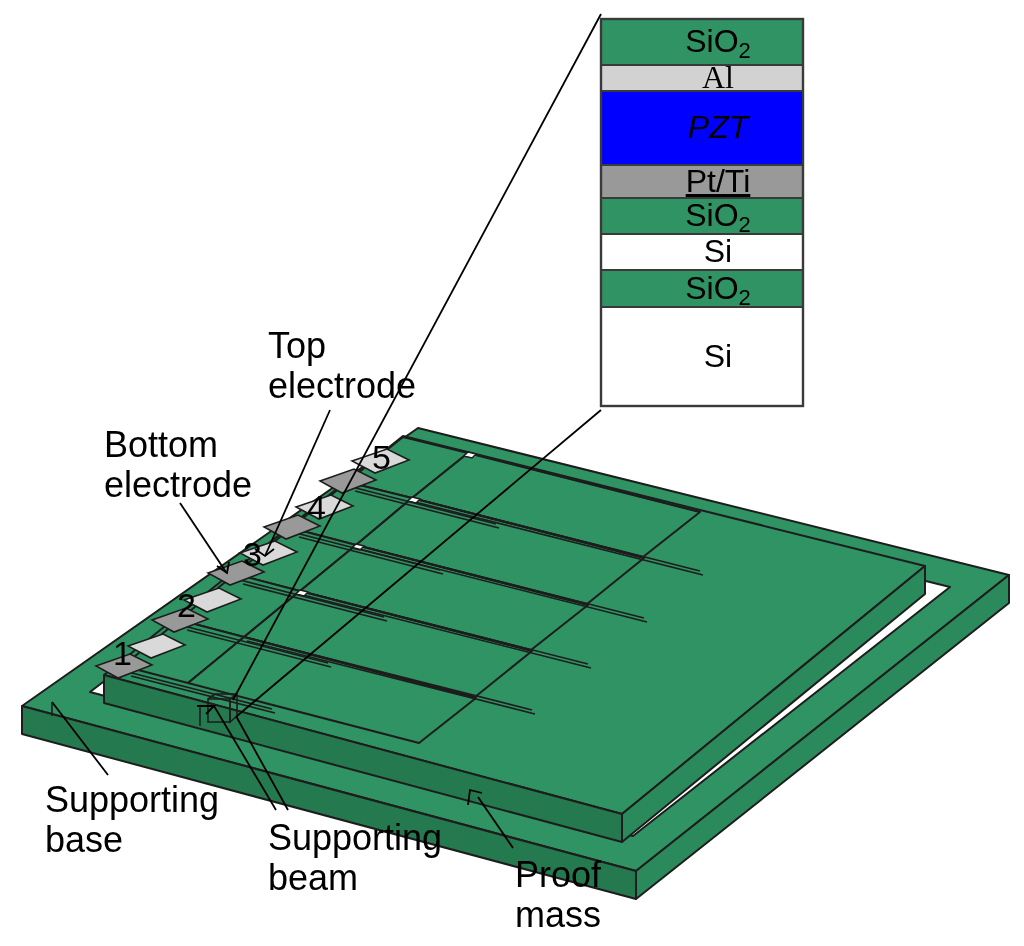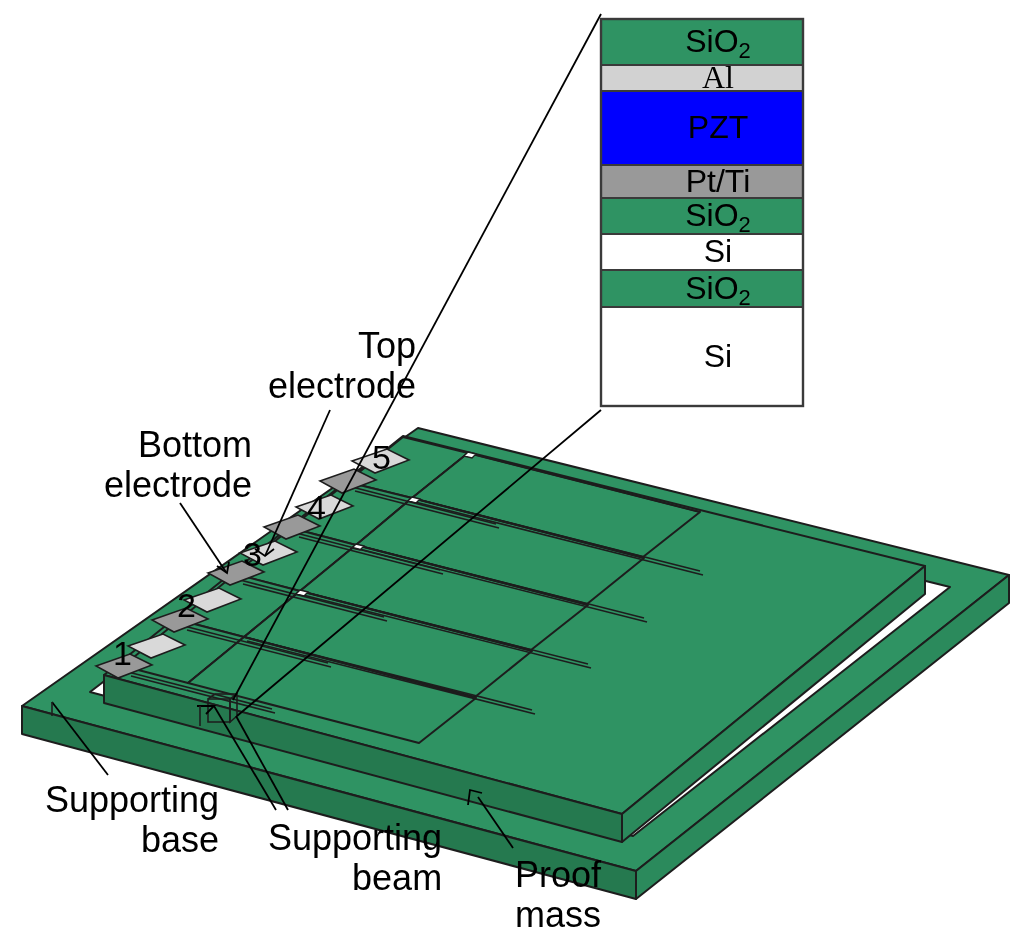--- a/index.html
+++ b/index.html
@@ -1,21 +1,21 @@
 <!DOCTYPE html>
 <html><head>
 <meta charset="utf-8">
 <style>
   html,body{margin:0;padding:0;background:#ffffff;}
   body{width:1024px;height:946px;overflow:hidden;
        font-family:"Liberation Sans","DejaVu Sans",sans-serif;}
   #stage{position:relative;width:1024px;height:946px;background:#fff;}
   #art{position:absolute;left:0;top:0;width:1024px;height:946px;}
   .lbl{position:absolute;color:#000;font-size:36px;line-height:40px;
-       text-align:right;white-space:pre;letter-spacing:0px;}
+       text-align:left;white-space:pre;letter-spacing:0px;}
   .num{position:absolute;color:#000;font-size:34px;line-height:34px;}
   .stacklbl{position:absolute;color:#000;font-size:32px;line-height:32px;
             width:234px;text-align:center;}
   .stacklbl sub{font-size:22px;line-height:0;vertical-align:baseline;
                 position:relative;top:6px;}
 </style>
 </head>
 <body>
 
 <div id="stage">
@@ -192,21 +192,21 @@
   <div id="number-layer">
       <div class="num" style="left: 113px; top: 636px;">1</div>
       <div class="num" style="left: 177px; top: 588px;">2</div>
       <div class="num" style="left: 243px; top: 537px;">3</div>
       <div class="num" style="left: 307px; top: 490px;">4</div>
       <div class="num" style="left: 372px; top: 440px;">5</div>
     </div>
   <div id="stacktext-layer">
       <div class="stacklbl" style="left: 601px; top: 25px; color: rgb(0, 0, 0);">SiO<sub>2</sub></div>
       <div class="stacklbl" style="left: 601px; top: 61px; color: rgb(0, 0, 0); font-family: Liberation Serif, serif;">Al</div>
-      <div class="stacklbl" style="left: 601px; top: 111px; color: rgb(0, 0, 0);">PZT</div>
-      <div class="stacklbl" style="left: 601px; top: 164.5px; color: rgb(0, 0, 0);">Pt/Ti</div>
+      <div class="stacklbl" style="left: 601px; top: 111px; color: rgb(0, 0, 0); font-style: italic;">PZT</div>
+      <div class="stacklbl" style="left: 601px; top: 164.5px; color: rgb(0, 0, 0); text-decoration: underline;">Pt/Ti</div>
       <div class="stacklbl" style="left: 601px; top: 199px; color: rgb(0, 0, 0);">SiO<sub>2</sub></div>
       <div class="stacklbl" style="left: 601px; top: 235px; color: rgb(0, 0, 0);">Si</div>
       <div class="stacklbl" style="left: 601px; top: 271.5px; color: rgb(0, 0, 0);">SiO<sub>2</sub></div>
       <div class="stacklbl" style="left: 601px; top: 339.5px; color: rgb(0, 0, 0);">Si</div>
     </div>
 
 </div>
 
 </body></html>

